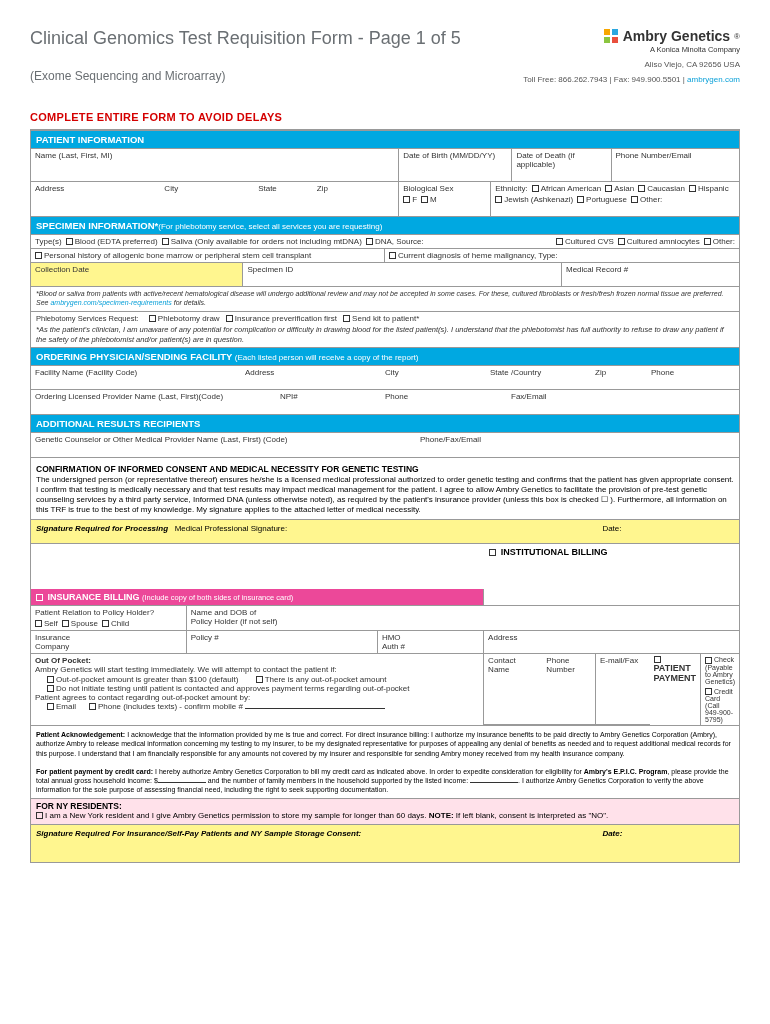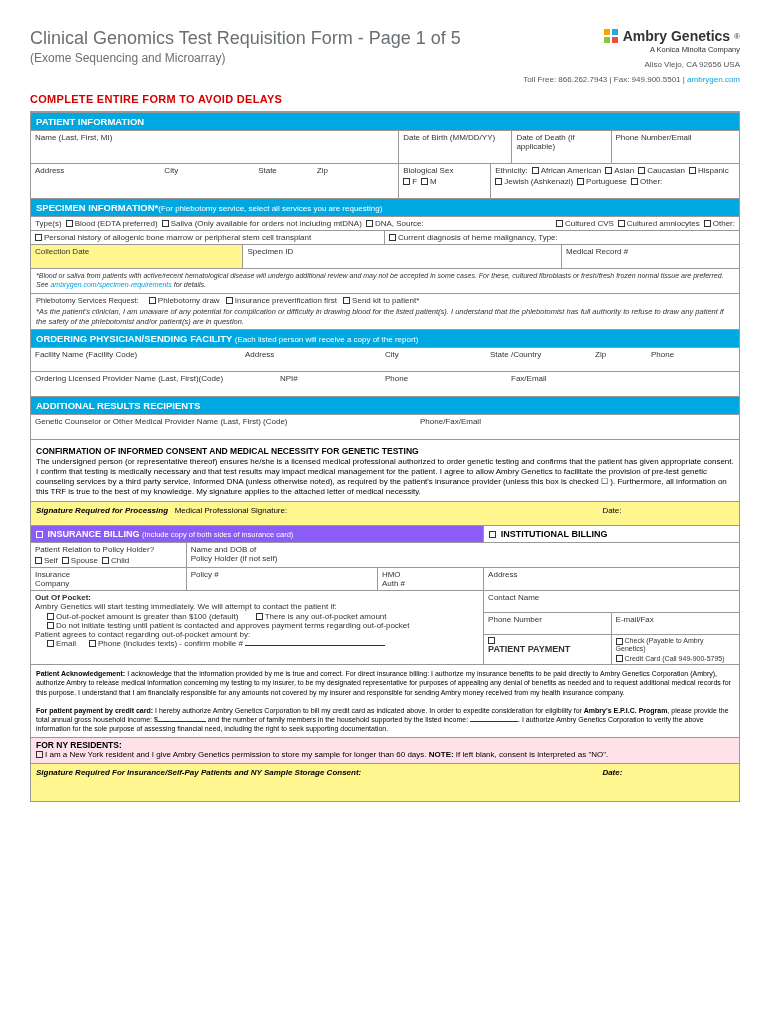--- a/index.html
+++ b/index.html
@@ -1,19 +1,19 @@
 <!DOCTYPE html>
 <html><head>
 <meta charset="utf-8">
 <style>
   * { box-sizing: border-box; margin: 0; padding: 0; }
   body { font-family: Arial, Helvetica, sans-serif; background: #fff; width: 770px; }
   .page { padding: 28px 30px 20px 30px; }
   .header { display: flex; justify-content: space-between; align-items: flex-start; margin-bottom: 4px; }
-  .header-left h1 { font-size: 18px; font-weight: 400; color: #6a6f73; margin-bottom: 2px; }
+  .header-left h1 { font-size: 18px; font-weight: 400; color: #6a6f73; margin-bottom: 20px; }
   .header-left .sub { font-size: 12px; color: #6a6f73; margin-bottom: 24px; }
   .header-right { text-align: right; }
   .logo-wrap { display: flex; align-items: center; justify-content: flex-end; gap: 4px; }
   .logo-sq { display: inline-flex; }
   .logo-text { font-size: 14px; font-weight: 700; color: #333; }
   .logo-r { font-size: 8px; color: #333; vertical-align: top; }
   .logo-sub { font-size: 7.5px; color: #333; margin-top: 1px; }
   .addr { font-size: 8px; color: #555; margin-top: 6px; }
   .addr a { color: #0aa0d8; text-decoration: none; }
   .warn { color: #d40000; font-size: 11px; font-weight: 700; letter-spacing: 0.3px; text-align: center; }
@@ -34,21 +34,21 @@
   .fine { font-size: 7px; font-style: italic; color: #333; padding: 3px 5px; border-top: 0.5px solid #999; line-height: 1.25; }
   .fine a { color: #0aa0d8; font-style: italic; }
   .phleb { font-size: 7.5px; color: #333; padding: 2px 5px 3px 5px; border-top: 0.5px solid #999; line-height: 1.3; }
   .consent { font-size: 8px; padding: 6px 5px 4px 5px; border-top: 0.5px solid #999; line-height: 1.25; }
   .consent .ttl { font-weight: 700; font-size: 8.5px; }
   .sig { background: #fff68f; border-top: 0.5px solid #999; display:flex; font-size: 8px; }
   .sig > div { padding: 4px 5px 10px 5px; }
   .sig .ital { font-style: italic; font-weight: 700; }
   .bill-head { display:flex; border-top: 0.5px solid #999; }
   .bill-head > div { padding: 3px 5px; font-size: 9px; font-weight: 700; }
-  .bill-l { background:#8b5cf6; color:#fff; flex: 0 0 64%; border-right: 0.5px solid #999;}
+  .bill-l { background:#ec4899; color:#fff; flex: 0 0 64%; border-right: 0.5px solid #999; margin-top: 45px;}
   .bill-l .note { font-weight:400; font-size:7.5px;}
   .bill-r { background:#fff; flex:1; }
   .ack { font-size: 7px; padding: 4px 5px; border-top: 0.5px solid #999; line-height: 1.3; }
   .ack b { font-weight: 700; }
   .yel { background: #fff68f; padding: 0 24px; display:inline-block; border-bottom: 0.5px solid #333;}
   .ny { background: #ffe1ea; border-top: 0.5px solid #999; padding: 2px 5px 4px 5px; font-size: 8px; }
   .ny .t { font-weight: 700; color: #000; font-size: 8.5px; }
   .sig2 { background:#fff68f; border-top:0.5px solid #999; display:flex; font-size:8px;}
   .sig2 > div { padding: 4px 5px 24px 5px; font-style: italic; font-weight: 700;}
   .inline-opts { display:flex; flex-wrap:wrap; gap: 0; align-items:center; }
@@ -300,21 +300,21 @@
         <div style="margin-left:12px">
           <span class="cb"></span><span class="opt">Do not initiate testing until patient is contacted and approves payment terms regarding out-of-pocket</span>
         </div>
         <span class="lbl">Patient agrees to contact regarding out-of-pocket amount by:</span>
         <div style="margin-left:12px">
           <span class="cb"></span><span class="opt">Email</span>
           &nbsp;&nbsp;
           <span class="cb"></span><span class="opt">Phone (includes texts) - confirm mobile # </span><span style="border-bottom:0.5px solid #333; display:inline-block; width:140px"></span>
         </div>
       </div>
-      <div style="flex:1; display:flex; flex-direction:column;">
+      <div style="flex:1; display:flex; ">
         <div class="cell cell-tight" style="border-bottom:0.5px solid #999; border-right:none; padding-bottom:10px">
             <span class="lbl">Contact Name</span>
           </div>
         <div style="display:flex; border-bottom:0.5px solid #999;">
           <div class="cell cell-tight" style="flex:0 0 50%; padding-bottom:10px">
               <span class="lbl">Phone Number</span>
             </div>
           <div class="cell cell-tight" style="flex:1; border-right:none; padding-bottom:10px">
               <span class="lbl">E-mail/Fax</span>
             </div>

